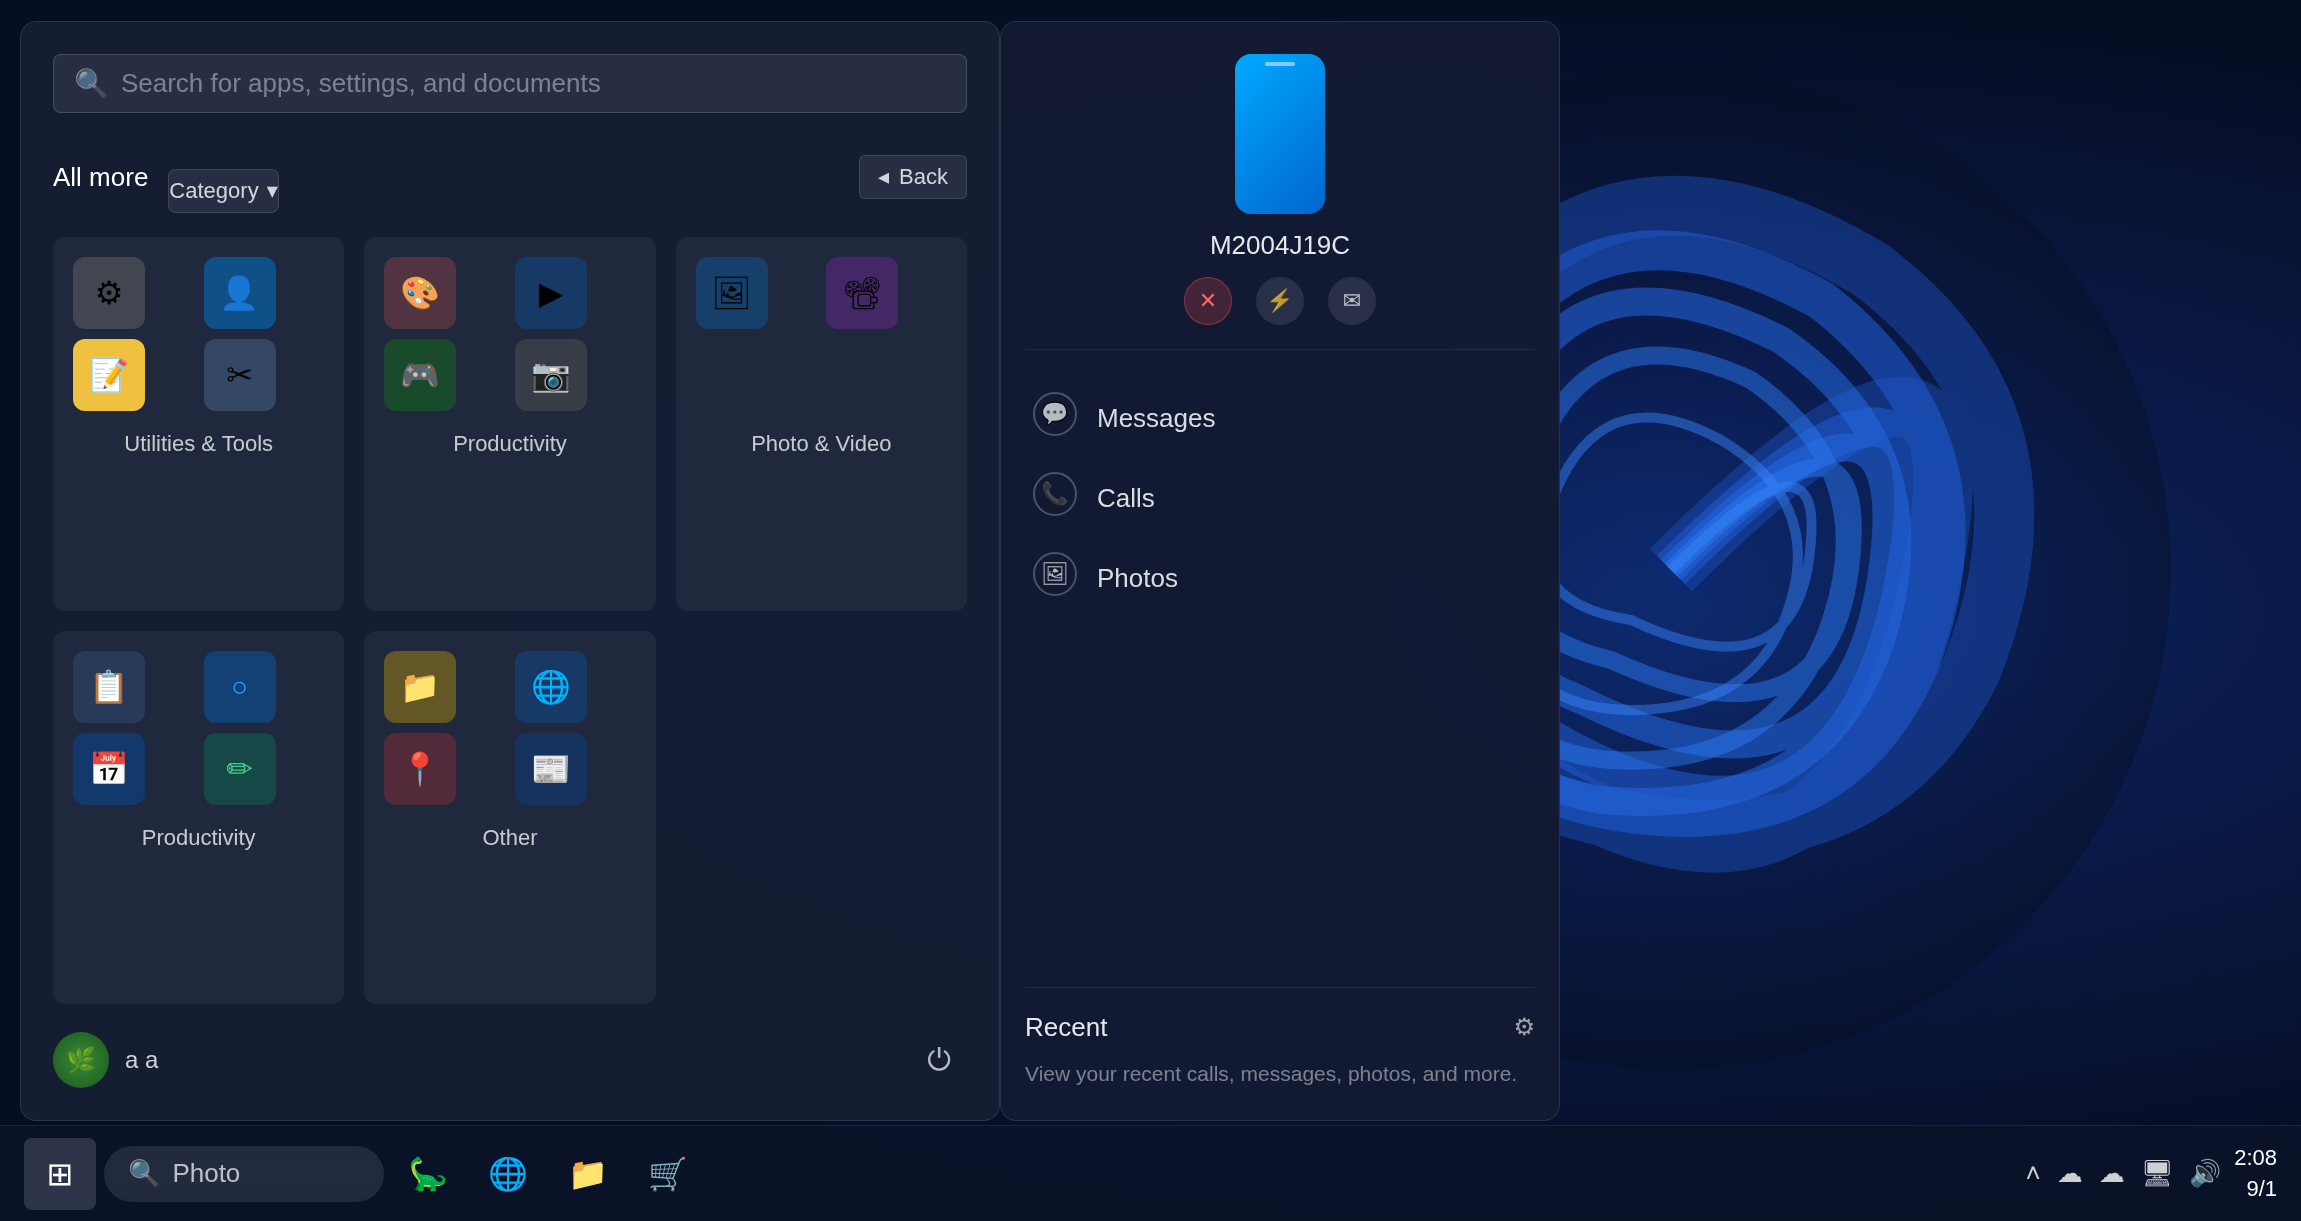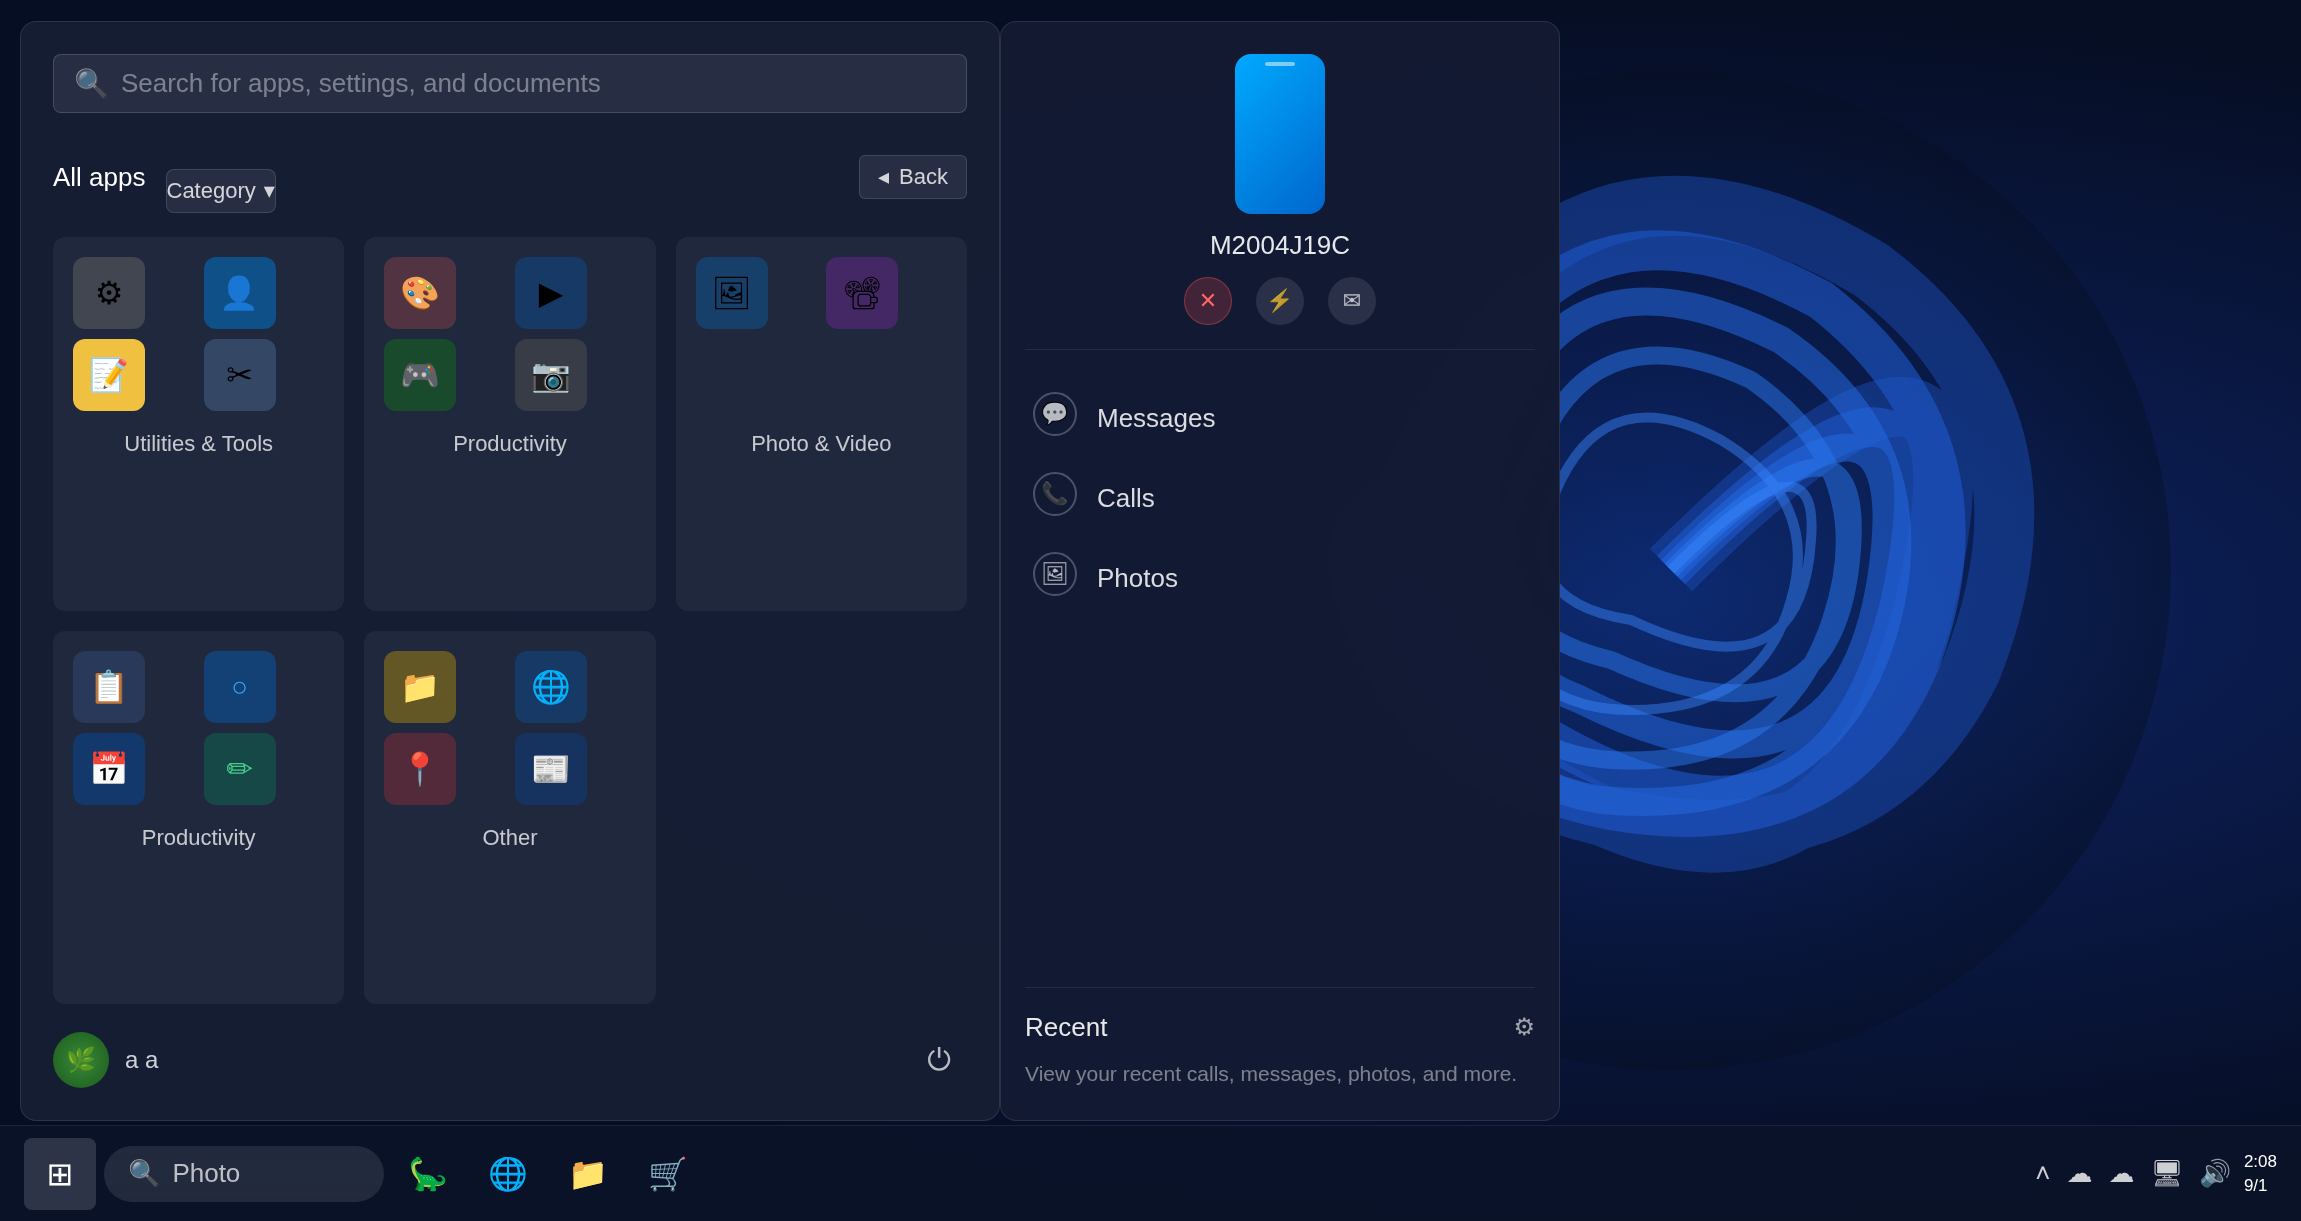--- a/index.html
+++ b/index.html
@@ -78,22 +78,23 @@
       min-width: 280px;
       height: 56px;
     }
 
     .search-taskbar span {
       color: rgba(255,255,255,0.7);
       font-size: 26px;
     }
 
     .taskbar-time {
+      text-align: right;
       color: #fff;
-      font-size: 17px;
+      font-size: 22px;
       line-height: 1.4;
     }
 
     .taskbar-icons {
       display: flex;
       align-items: center;
       gap: 16px;
       color: rgba(255,255,255,0.8);
       font-size: 26px;
     }
@@ -484,21 +485,21 @@
 
   <div class="start-menu">
 
     <div class="search-bar">
       <span class="search-bar-icon">🔍</span>
       <input type="text" placeholder="Search for apps, settings, and documents" style="">
     </div>
 
     <div class="apps-header">
       <div class="apps-header-left">
-        <span class="all-apps-label">All apps</span>
+        <span class="all-apps-label">All more</span>
         <button class="category-btn">
           <span>Category</span>
           <span>▾</span>
         </button>
       </div>
       <button class="back-btn">
         <span>◂</span>
         <span>Back</span>
       </button>
     </div>

